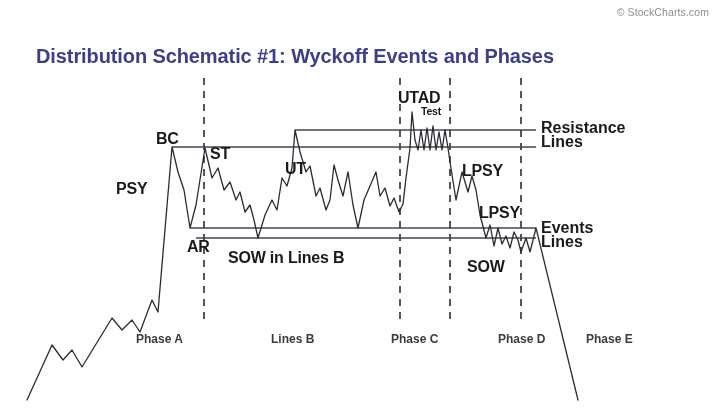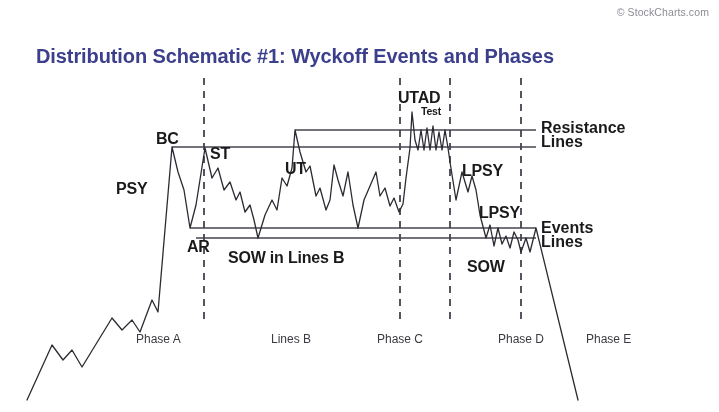--- a/index.html
+++ b/index.html
@@ -55,21 +55,21 @@
     position: absolute;
     font-size: 16px;
     font-weight: bold;
     color: #1a1a1a;
     white-space: nowrap;
     line-height: 14px;
   }
   .phase-label {
     position: absolute;
     font-size: 12px;
-    font-weight: normal;
+    font-weight: bold;
     color: #3a3a42;
     white-space: nowrap;
     top: 332px;
   }
 </style>
 </head>
 <body>
 
 <div id="canvas">
 
@@ -114,18 +114,18 @@
         <div>Lines</div>
       </div>
       <div class="side-label" style="left: 541px; top: 221px;">
         <div>Events</div>
         <div>Lines</div>
       </div>
     </div>
   <div id="phase-labels-layer">
       <div class="phase-label" style="left: 136px;">Phase A</div>
       <div class="phase-label" style="left: 271px;">Lines B</div>
-      <div class="phase-label" style="left: 377px;">Phase C</div>
+      <div class="phase-label" style="left: 391px;">Phase C</div>
       <div class="phase-label" style="left: 458px; margin-left: 40px;">Phase D</div>
       <div class="phase-label" style="left: 586px;">Phase E</div>
     </div>
 
 </div>
 
 </body></html>

